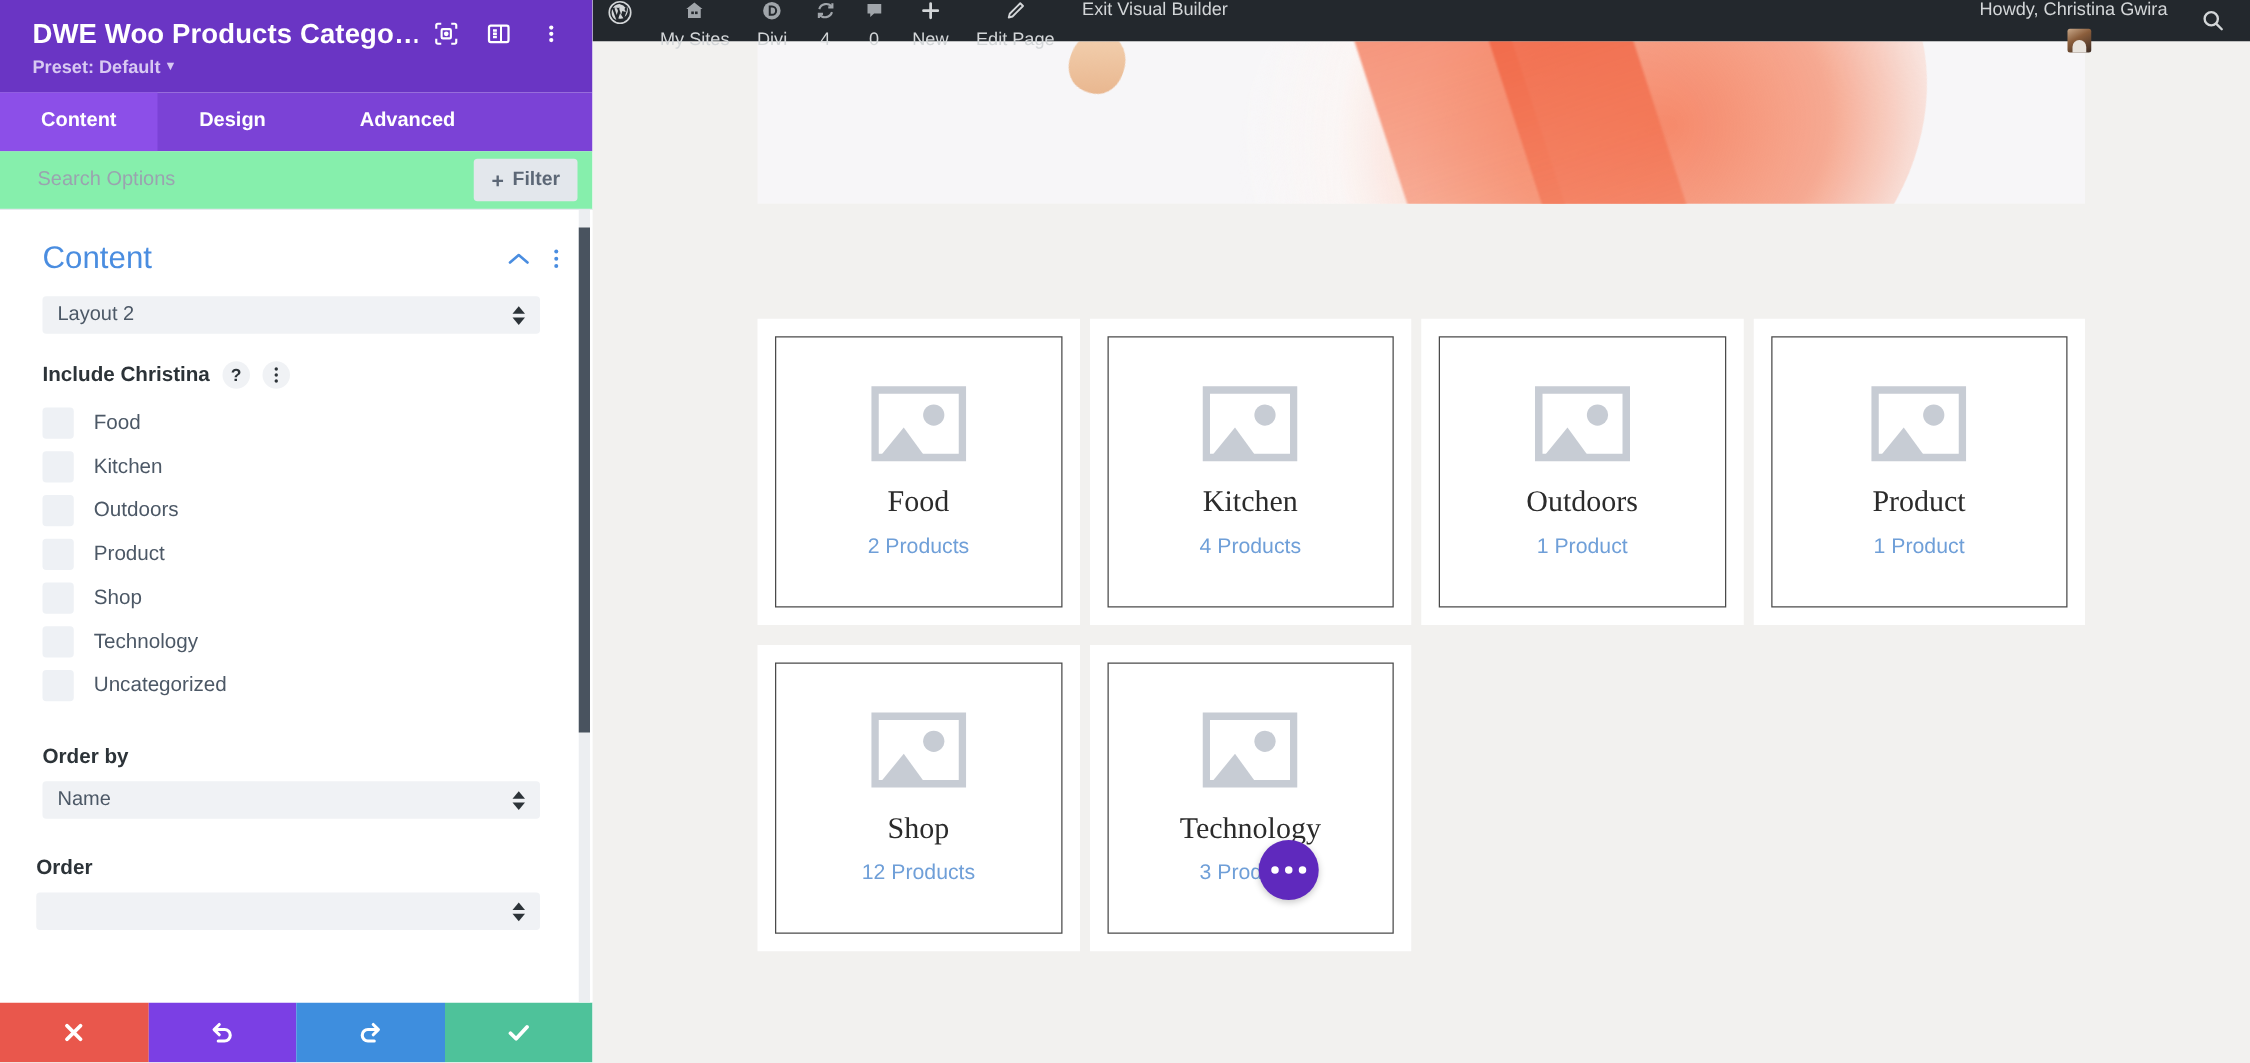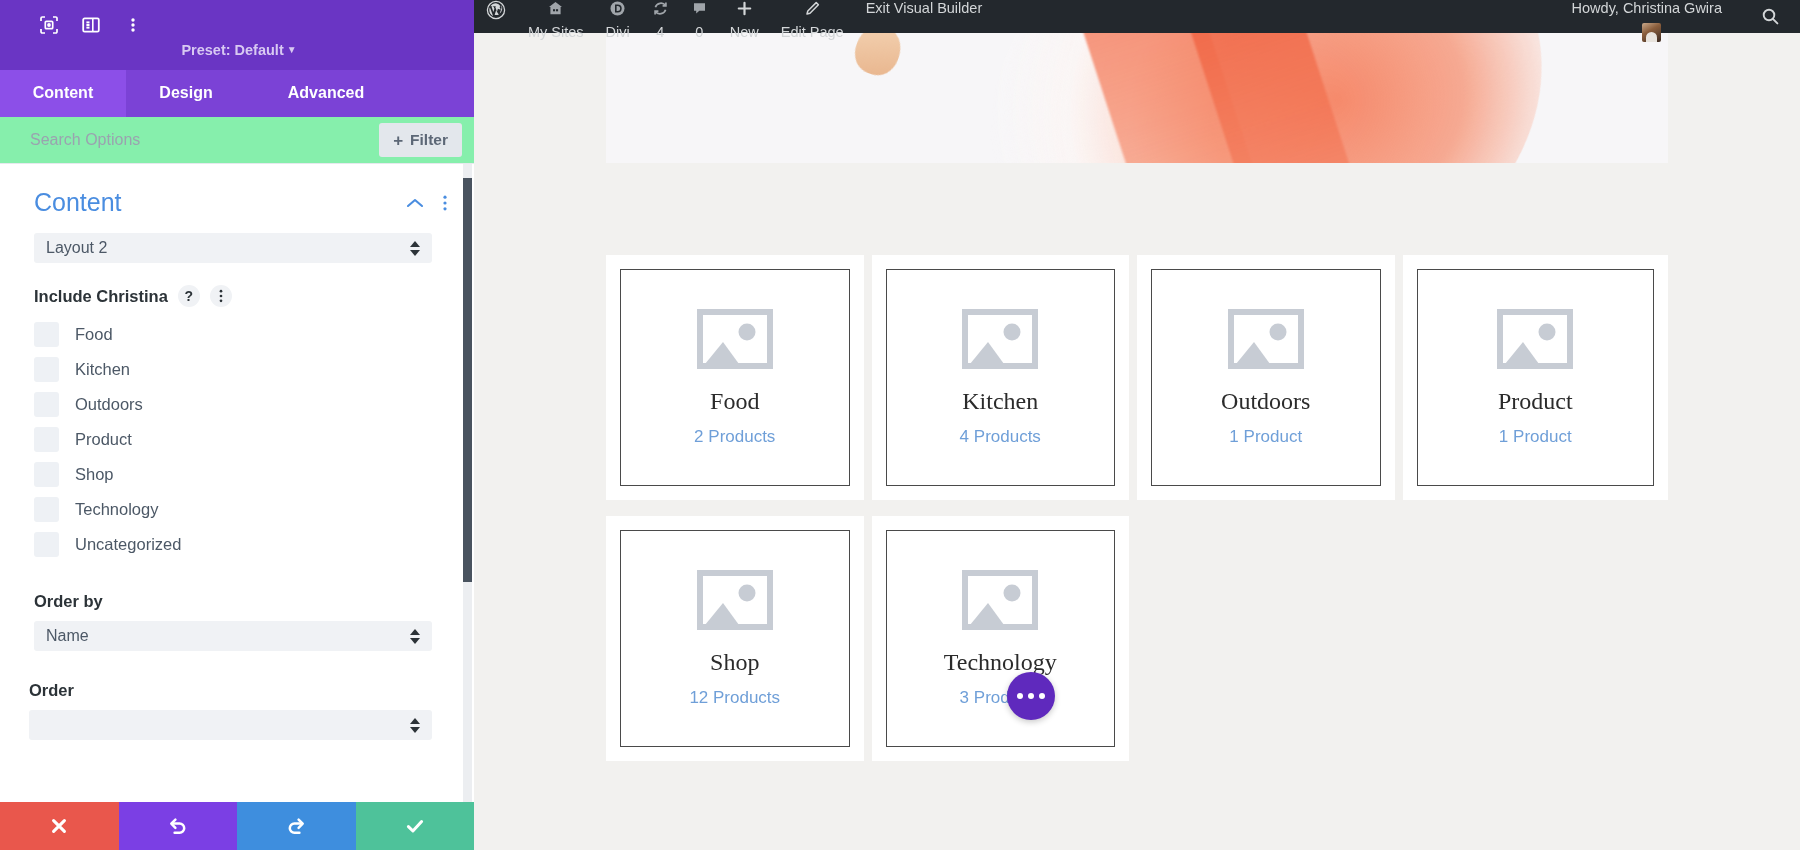--- a/index.html
+++ b/index.html
@@ -40,21 +40,20 @@
   }
   .panel-header-icons { display: flex; align-items: center; gap: 20px; padding-left: 12px; }
   .hdr-icon { width: 22px; height: 22px; display: flex; align-items: center; justify-content: center; cursor: pointer; }
   .hdr-icon svg { display: block; }
   .panel-preset {
     margin-top: 6px;
     color: #d8c9f2;
     font-size: 14.5px;
     font-weight: bold;
     cursor: pointer;
-    text-align: center;
   }
   .caret-down { display:inline-block; margin-left:3px; font-size: 10px; vertical-align: 2px;}
 
   .panel-tabs {
     display: flex;
     background: #7b42d6;
     flex: 0 0 auto;
   }
   .panel-tab {
     padding: 14px 0 15px;
@@ -230,21 +229,21 @@
     gap: 7px;
     padding: 0 11px;
     height: 33px;
     cursor: pointer;
     white-space: nowrap;
     flex-direction: column;
   }
   .ab-item:first-child { padding-left: 12px; }
   .ab-icon { display: flex; align-items: center; justify-content: center; }
   .ab-spacer { flex: 1 1 auto; }
-  .ab-right { display: flex; align-items: center; gap: 12px; padding-right: 6px; }
+  .ab-right { display: flex; align-items: center; gap: 0; padding-right: 6px; }
   .avatar {
     width: 19px; height: 19px;
     border-radius: 2px;
     background: linear-gradient(150deg,#c9a98b 0%,#8b5e3c 40%,#3b2a22 100%);
     margin-left: 9px;
     flex: 0 0 auto;
     position: relative;
     overflow: hidden;
   }
   .avatar::after {
@@ -361,20 +360,21 @@
 </style>
 </head>
 <body>
 
 <div class="screen">
 
   <div class="panel">
 
     <div class="panel-header">
       <div class="panel-header-row">
+        <div class="panel-title">DWE Woo Products Catego…</div>
         <div class="panel-header-icons">
           <span class="hdr-icon">
             <svg width="20" height="20" viewBox="0 0 20 20">
               <g fill="none" stroke="#fff" stroke-width="1.7">
                 <path d="M2 6V3.2A1.2 1.2 0 013.2 2H6"></path>
                 <path d="M14 2h2.8A1.2 1.2 0 0118 3.2V6"></path>
                 <path d="M18 14v2.8a1.2 1.2 0 01-1.2 1.2H14"></path>
                 <path d="M6 18H3.2A1.2 1.2 0 012 16.8V14"></path>
                 <rect x="6.3" y="6.3" width="7.4" height="7.4" rx="1"></rect>
               </g>

